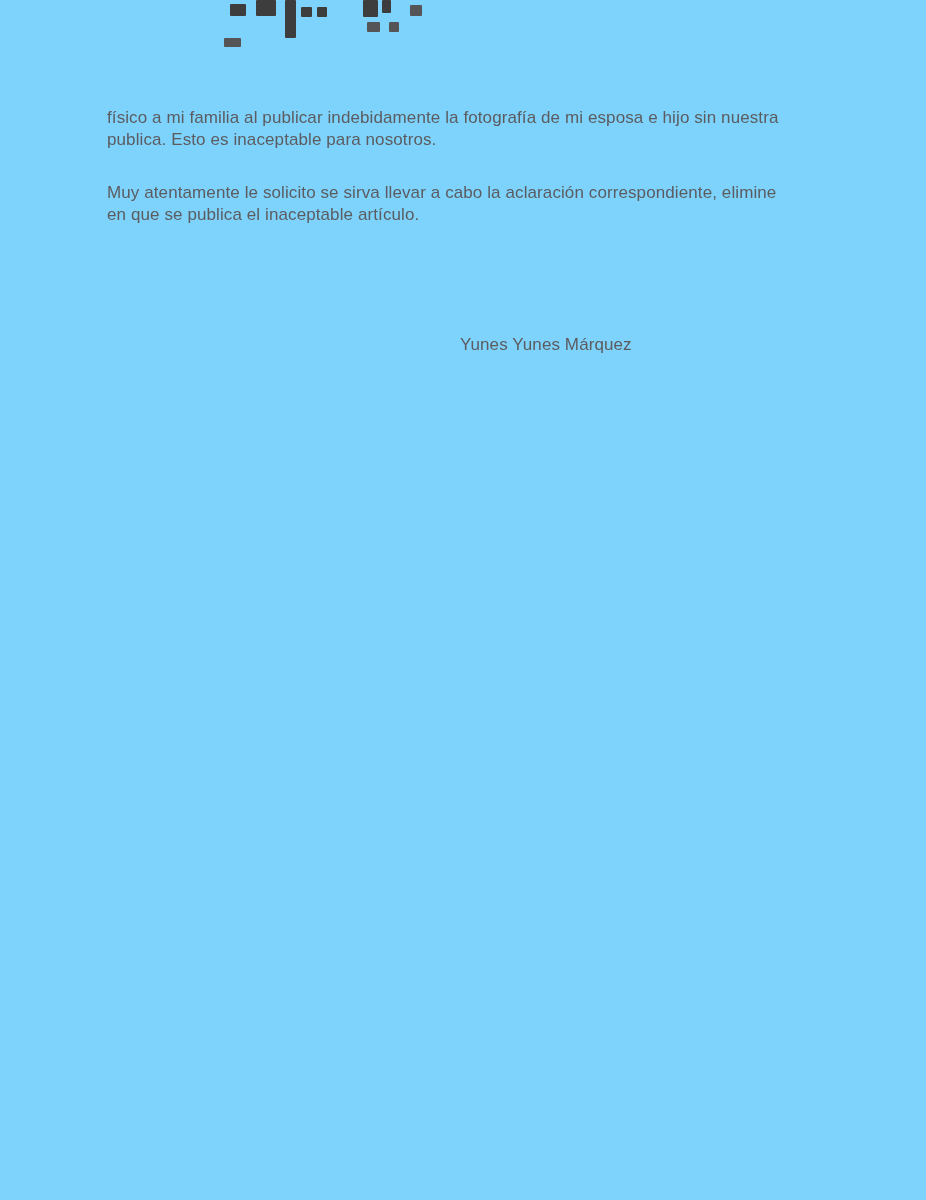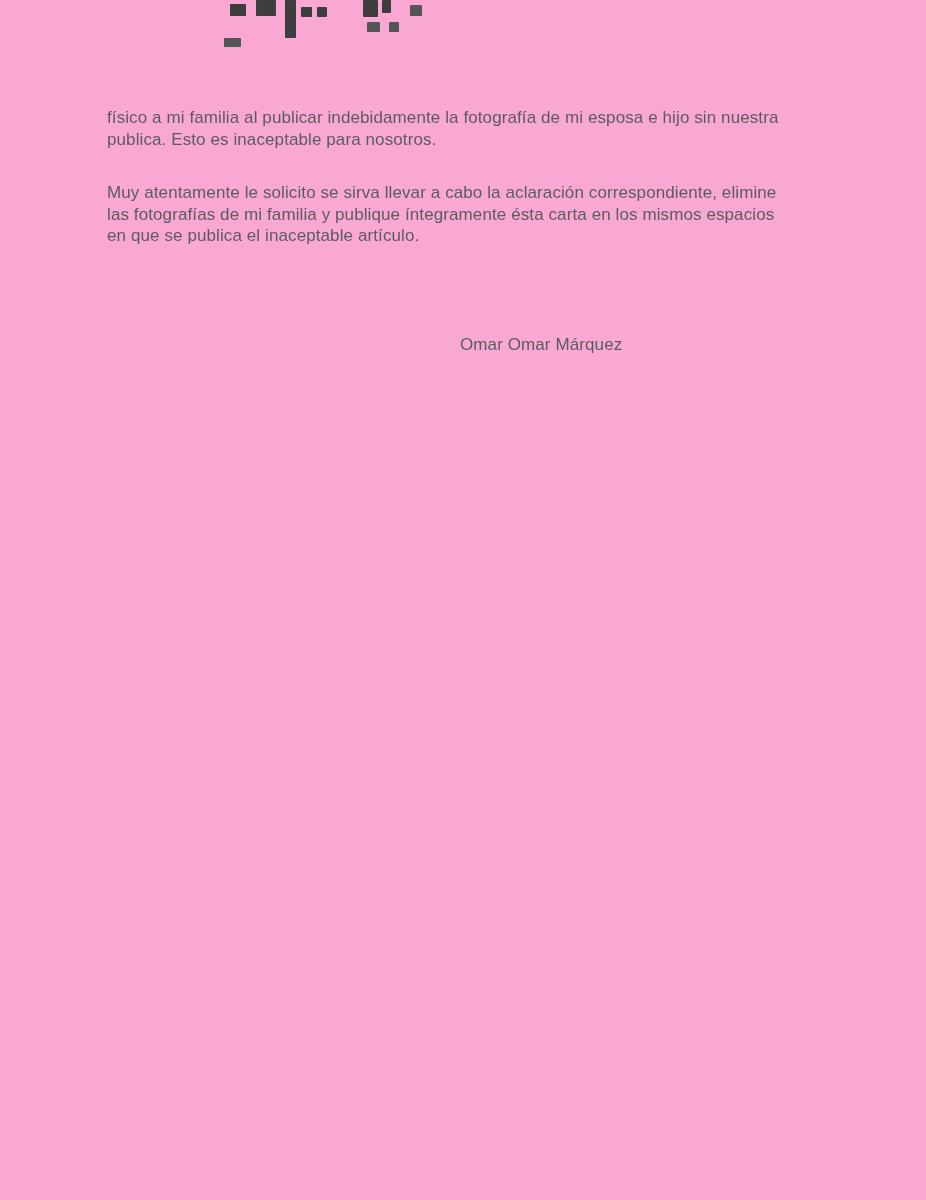--- a/index.html
+++ b/index.html
@@ -11,21 +11,21 @@
     height: 1200px;
     background: #fdfdfd;
     overflow: hidden;
     position: relative;
     font-family: "Liberation Sans", sans-serif;
   }
   .page {
     position: absolute;
     left: 0; top: 0;
     width: 926px; height: 1200px;
-    background: #f9a8d4;
+    background: #7dd3fc;
   }
   
   .artifact {
     position: absolute;
     background: #3d3d3d;
     border-radius: 1px;
   }
   .artifact.soft { background: #555557; }
   .letter-body {
     position: absolute;
@@ -70,20 +70,19 @@
     <div class="artifact soft" style="left:410px; top:5px;  width:12px; height:11px;"></div>
   </div>
 
   <div class="letter-body">
     <p class="para">
       <span class="line">físico a mi familia al publicar indebidamente la fotografía de mi esposa e hijo sin nuestra</span>
       <span class="line">publica. Esto es inaceptable para nosotros.</span>
     </p>
     <p class="para">
       <span class="line">Muy atentamente le solicito se sirva llevar a cabo la aclaración correspondiente, elimine</span>
-      <span class="line">las fotografías de mi familia y publique íntegramente ésta carta en los mismos espacios</span>
       <span class="line">en que se publica el inaceptable artículo.</span>
     </p>
   </div>
 
-  <div class="signature">Omar Omar Márquez</div>
+  <div class="signature">Yunes Yunes Márquez</div>
 
 </div>
 
 </body></html>

